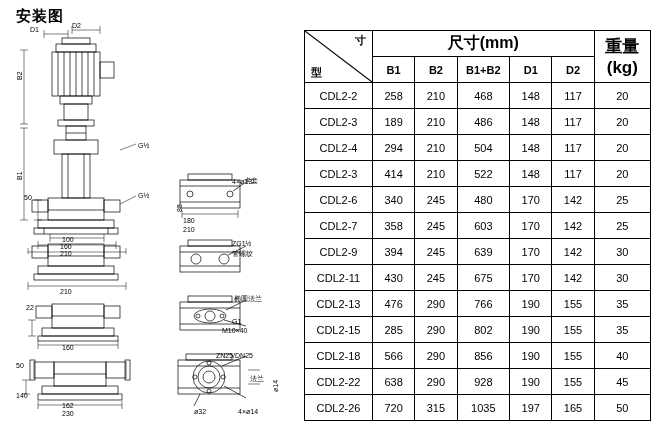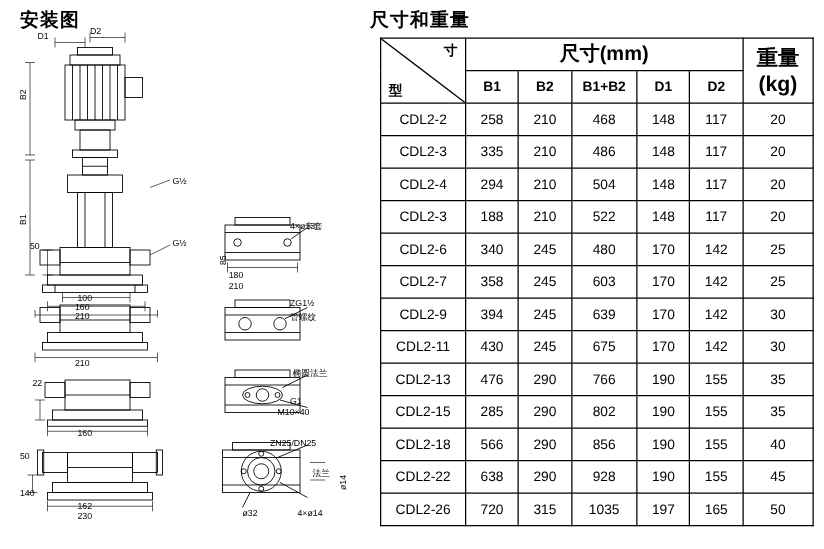--- a/index.html
+++ b/index.html
@@ -381,21 +381,20 @@
     <div class="lbl" style="left:216px; top:352px;">ZN25/DN25</div>
     <div class="lbl" style="left:250px; top:374px;">法兰</div>
     <div class="lbl v" style="left:272px; top:392px;">ø14</div>
     <div class="lbl" style="left:238px; top:408px;">4×ø14</div>
     <div class="lbl" style="left:194px; top:408px;">ø32</div>
     <div class="lbl v" style="left:176px; top:212px;">85</div>
 
   </div>
 
   <div class="right-panel">
-    <div class="section-title" id="right-title">尺寸和重量</div>
 
     <table class="spec">
       <thead>
         <tr>
           <th class="model-head diag-cell" rowspan="2">
             <svg class="diag-line" viewBox="0 0 68 46" preserveAspectRatio="none">
               <line x1="0" y1="0" x2="68" y2="46" stroke="#000" stroke-width="1"></line>
             </svg>
             <span class="dl-top">寸</span>
             <span class="dl-bot">型</span>
@@ -416,39 +415,39 @@
           <td class="model">CDL2-2</td>
           <td>258</td>
           <td>210</td>
           <td>468</td>
           <td>148</td>
           <td>117</td>
           <td>20</td>
         </tr>
         <tr>
           <td class="model">CDL2-3</td>
-          <td>335</td>
+          <td>189</td>
           <td>210</td>
           <td>486</td>
           <td>148</td>
           <td>117</td>
           <td>20</td>
         </tr>
         <tr>
           <td class="model">CDL2-4</td>
           <td>294</td>
           <td>210</td>
           <td>504</td>
           <td>148</td>
           <td>117</td>
           <td>20</td>
         </tr>
         <tr>
           <td class="model">CDL2-3</td>
-          <td>188</td>
+          <td>414</td>
           <td>210</td>
           <td>522</td>
           <td>148</td>
           <td>117</td>
           <td>20</td>
         </tr>
         <tr>
           <td class="model">CDL2-6</td>
           <td>340</td>
           <td>245</td>

